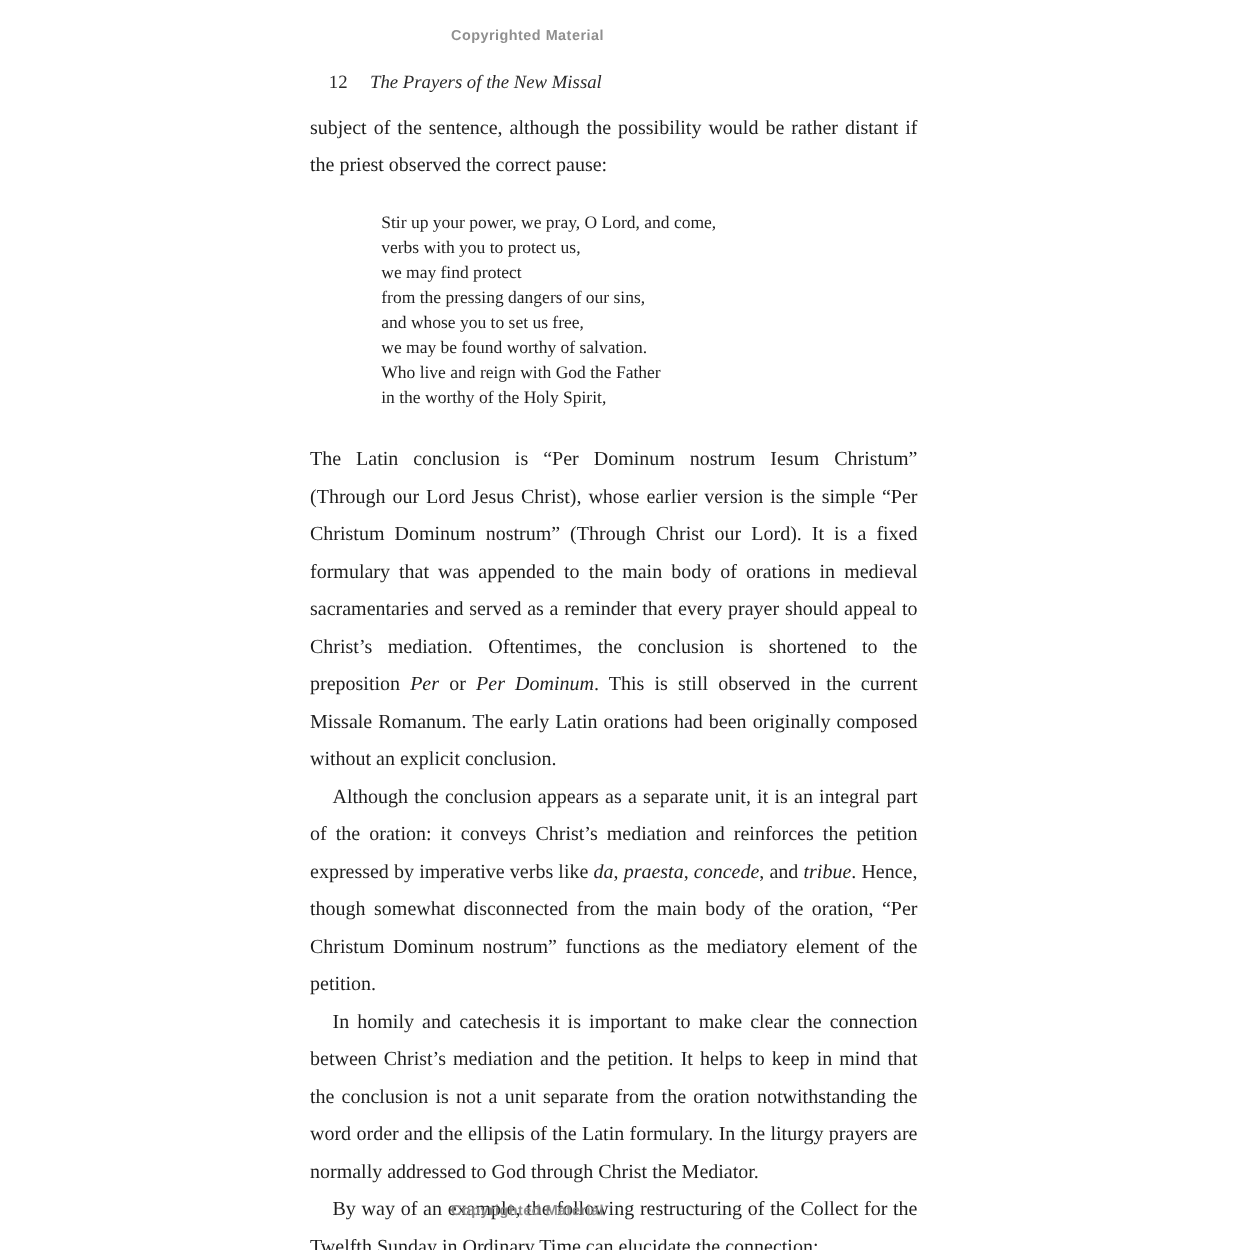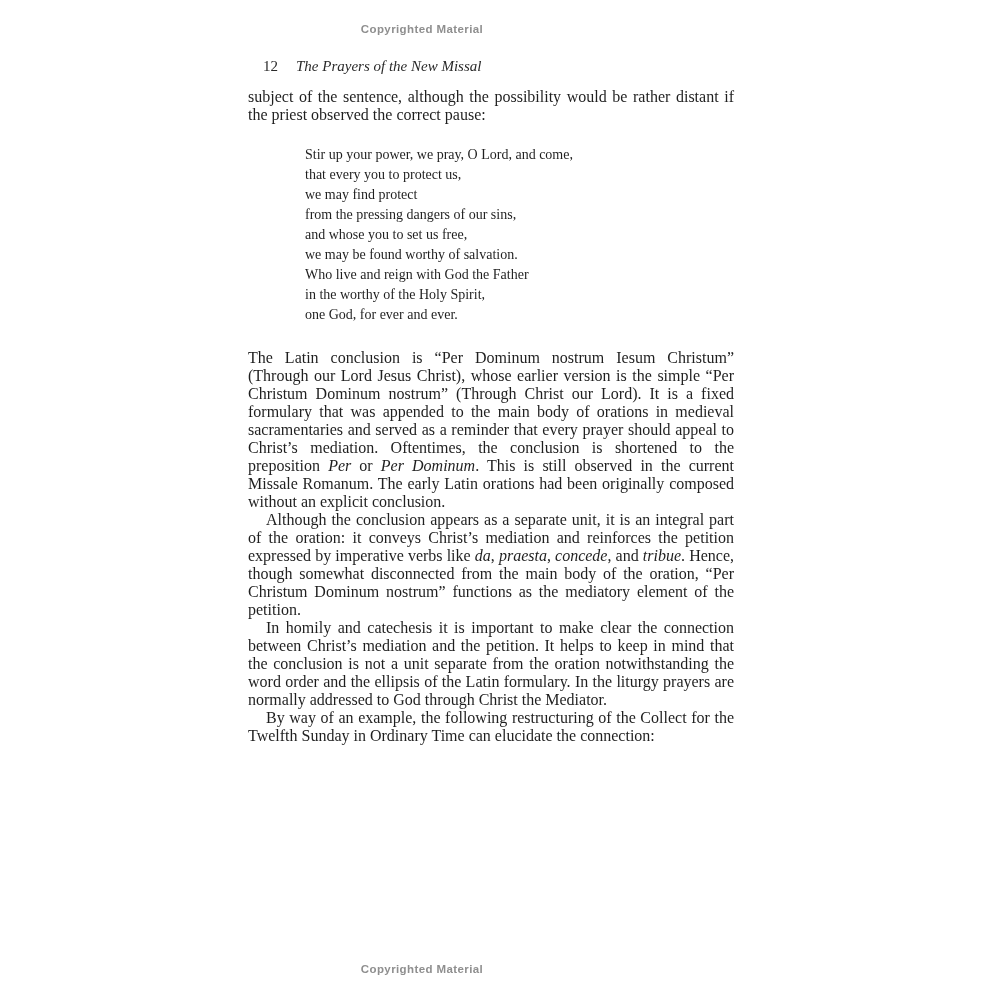--- a/index.html
+++ b/index.html
@@ -46,21 +46,21 @@
   }
   .body-col {
     position: absolute;
     left: 248px;
     top: 88px;
     width: 486px;
   }
   .para {
     margin: 0;
     font-size: 16px;
-    line-height: 18px;
+    line-height: 30px;
     text-align: justify;
     text-justify: inter-word;
   }
   .para.indent {
     text-indent: 18px;
   }
   .para em {
     font-style: italic;
   }
   .quote {
@@ -80,28 +80,27 @@
   <div class="copyright top">Copyrighted Material</div>
 
   <div class="running-header">
     <span class="page-num">12</span><span class="book-title">The Prayers of the New Missal</span>
   </div>
 
   <div class="body-col">
       <p class="para"><span>subject of the sentence, although the possibility would be rather distant if the priest observed the correct pause:</span></p>
       <div class="quote">
         <div class="quote-line">Stir up your power, we pray, O Lord, and come,</div>
-        <div class="quote-line">that every you to protect us,</div>
+        <div class="quote-line">verbs with you to protect us,</div>
         <div class="quote-line">we may find protect</div>
         <div class="quote-line">from the pressing dangers of our sins,</div>
         <div class="quote-line">and whose you to set us free,</div>
         <div class="quote-line">we may be found worthy of salvation.</div>
         <div class="quote-line">Who live and reign with God the Father</div>
         <div class="quote-line">in the worthy of the Holy Spirit,</div>
-        <div class="quote-line">one God, for ever and ever.</div>
       </div>
       <p class="para"><span>The Latin conclusion is “Per Dominum nostrum Iesum Christum” (Through our Lord Jesus Christ), whose earlier version is the simple “Per Christum Dominum nostrum” (Through Christ our Lord). It is a fixed formulary that was appended to the main body of orations in medieval sacramentaries and served as a reminder that every prayer should appeal to Christ’s mediation. Oftentimes, the conclusion is shortened to the preposition </span><em>Per</em><span> or </span><em>Per Dominum</em><span>. This is still observed in the current Missale Romanum. The early Latin orations had been originally composed without an explicit conclusion.</span></p>
       <p class="para indent"><span>Although the conclusion appears as a separate unit, it is an integral part of the oration: it conveys Christ’s mediation and reinforces the petition expressed by imperative verbs like </span><em>da</em><span>, </span><em>praesta</em><span>, </span><em>concede</em><span>, and </span><em>tribue</em><span>. Hence, though somewhat disconnected from the main body of the oration, “Per Christum Dominum nostrum” functions as the mediatory element of the petition.</span></p>
       <p class="para indent"><span>In homily and catechesis it is important to make clear the connection between Christ’s mediation and the petition. It helps to keep in mind that the conclusion is not a unit separate from the oration notwithstanding the word order and the ellipsis of the Latin formulary. In the liturgy prayers are normally addressed to God through Christ the Mediator.</span></p>
       <p class="para indent"><span>By way of an example, the following restructuring of the Collect for the Twelfth Sunday in Ordinary Time can elucidate the connection:</span></p>
     </div>
 
   <div class="copyright bottom">Copyrighted Material</div>
 
 </div>

